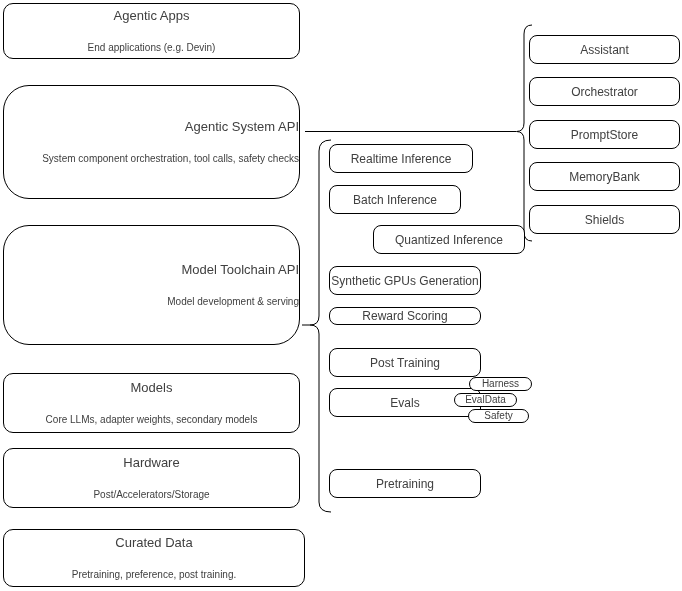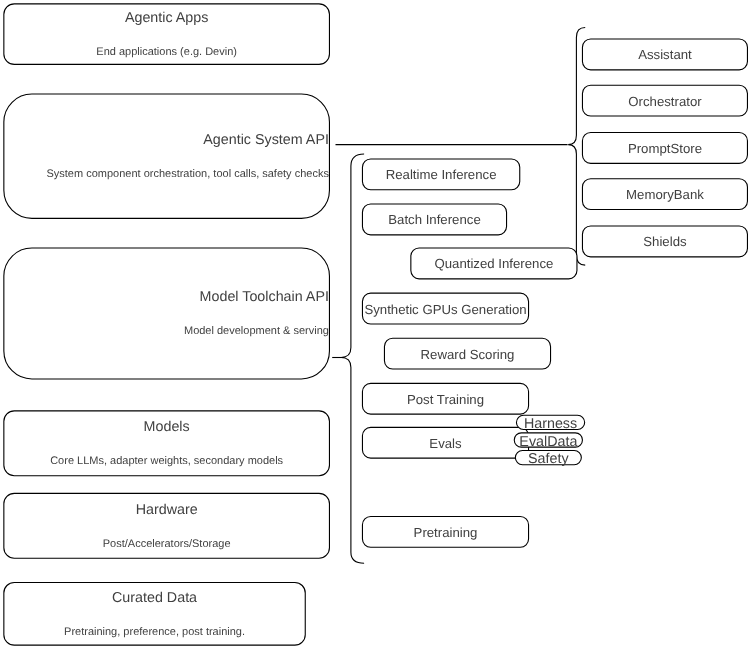--- a/index.html
+++ b/index.html
@@ -17,21 +17,21 @@
   .r10{border-radius:10px;}
   .r26{border-radius:26px;align-items:flex-end;}
   .midbox,.rightbox{
     position:absolute;box-sizing:border-box;background:#fff;border:1px solid #000;
     border-radius:8px;display:flex;align-items:center;justify-content:center;
     font-size:12px;text-align:center;white-space:nowrap;
   }
   .pill{
     position:absolute;box-sizing:border-box;background:#fff;border:1px solid #000;
     border-radius:8px;display:flex;align-items:center;justify-content:center;
-    font-size:13px;line-height:1;white-space:nowrap;
+    font-size:10px;line-height:1;white-space:nowrap;
   }
   .wires{position:absolute;left:0;top:0;pointer-events:none;}
 </style>
 </head>
 <body>
 
 <div class="canvas">
 
   <svg class="wires" width="682" height="591" viewBox="0 0 682 591">
     <path d="M305 131.5 L516 131.5" stroke="#000" stroke-width="1" fill="none"></path>
@@ -58,36 +58,36 @@
   <div class="node r10" style="left:3px;top:373px;width:297px;height:60px;">
     <div class="title">Models</div>
     <div class="subtitle">Core LLMs, adapter weights, secondary models</div>
   </div>
 
   <div class="node r10" style="left:3px;top:448px;width:297px;height:60px;">
     <div class="title">Hardware</div>
     <div class="subtitle">Post/Accelerators/Storage</div>
   </div>
 
-  <div class="node r10" style="left:3px;top:529px;width:275px;height:58px;">
+  <div class="node r10" style="left:3px;top:529px;width:302px;height:58px;">
     <div class="title">Curated Data</div>
     <div class="subtitle">Pretraining, preference, post training.</div>
   </div>
 
   <div class="midbox" style="left:329px;top:144px;width:144px;height:29px;">Realtime Inference</div>
   <div class="midbox" style="left:329px;top:185px;width:132px;height:29px;">Batch Inference</div>
   <div class="midbox" style="left:329px;top:225px;width:152px;height:29px;margin-left:44px;">Quantized Inference</div>
   <div class="midbox" style="left:329px;top:266px;width:152px;height:29px;">Synthetic GPUs Generation</div>
-  <div class="midbox" style="left:349px;top:307px;width:152px;height:29px;">Reward Scoring</div>
+  <div class="midbox" style="left:329px;top:307px;width:152px;height:18px;">Reward Scoring</div>
   <div class="midbox" style="left:329px;top:348px;width:152px;height:29px;">Post Training</div>
   <div class="midbox" style="left:329px;top:388px;width:152px;height:29px;">Evals</div>
   <div class="midbox" style="left:329px;top:469px;width:152px;height:29px;">Pretraining</div>
 
   <div class="pill" style="left:469px;top:377px;width:63px;height:14px;">Harness</div>
-  <div class="pill" style="left:467px;top:393px;width:63px;height:14px;">EvalData</div>
+  <div class="pill" style="left:454px;top:393px;width:63px;height:14px;">EvalData</div>
   <div class="pill" style="left:468px;top:409px;width:61px;height:14px;">Safety</div>
 
   <div class="rightbox" style="left:529px;top:35px;width:151px;height:29px;">Assistant</div>
   <div class="rightbox" style="left:529px;top:77px;width:151px;height:29px;">Orchestrator</div>
   <div class="rightbox" style="left:529px;top:120px;width:151px;height:29px;">PromptStore</div>
   <div class="rightbox" style="left:529px;top:162px;width:151px;height:29px;">MemoryBank</div>
   <div class="rightbox" style="left:529px;top:205px;width:151px;height:29px;">Shields</div>
 
 </div>
 

